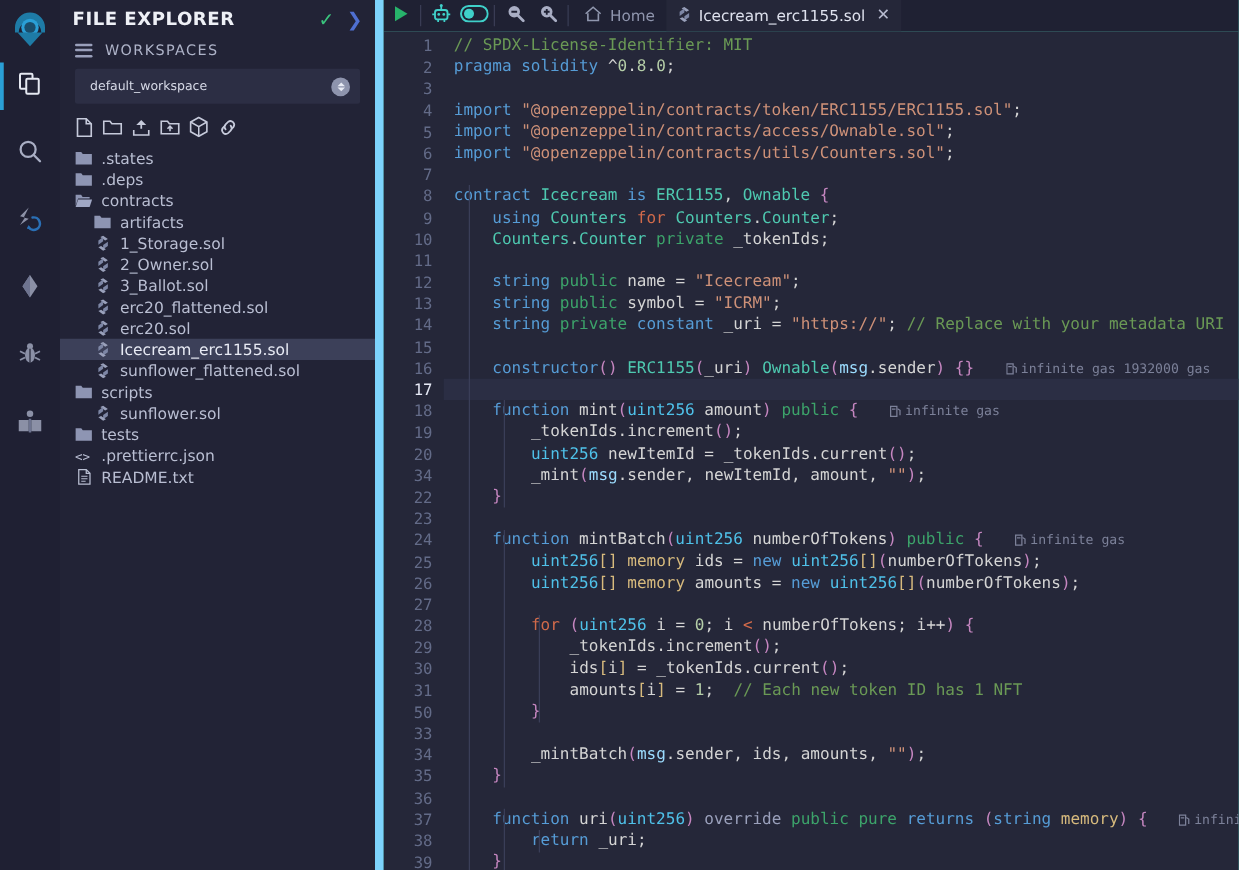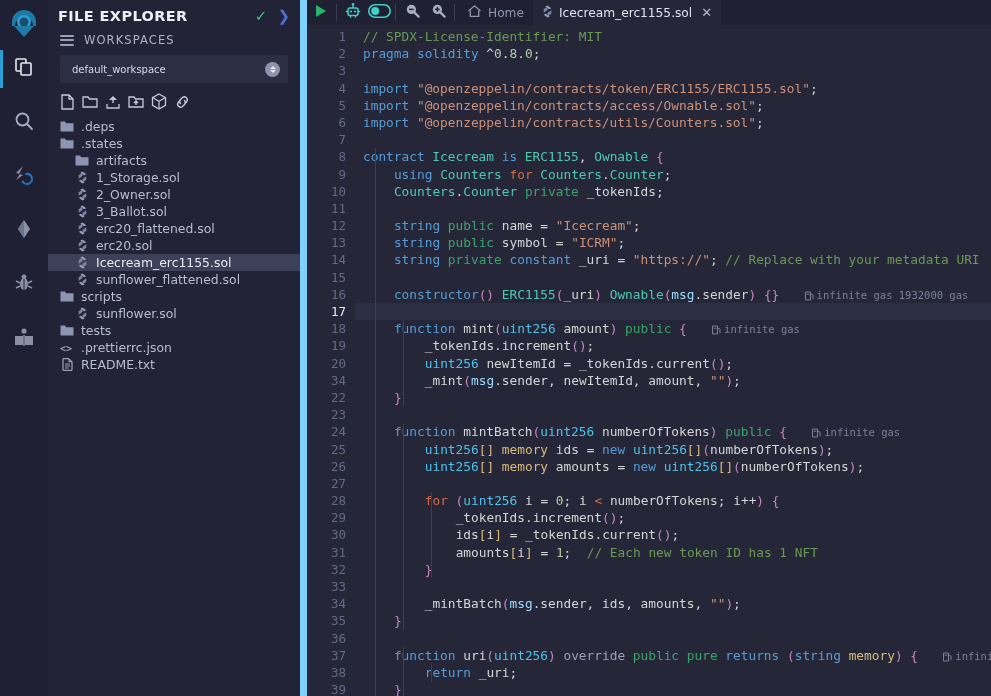--- a/index.html
+++ b/index.html
@@ -265,29 +265,38 @@
       </span>
     </div>
 
     <div class="tree" id="tree">
         <div class="node ind1">
           <span class="ic">
             <svg width="14" height="13" viewBox="0 0 14 13">
               <path d="M0.5 1.5 h4.5 l1.2 1.7 h7.3 v8.3 h-13 z" fill="#8e95b3"></path>
             </svg>
           </span>
-          <span class="nm">.deps</span>
+          <span class="nm">.states</span>
         </div>
         <div class="node ind1">
           <span class="ic">
             <svg width="14" height="13" viewBox="0 0 14 13">
               <path d="M0.5 1.5 h4.5 l1.2 1.7 h7.3 v8.3 h-13 z" fill="#8e95b3"></path>
             </svg>
           </span>
-          <span class="nm">.states</span>
+          <span class="nm">.deps</span>
+        </div>
+        <div class="node ind1">
+          <span class="ic">
+            <svg width="14" height="13" viewBox="0 0 14 13">
+              <path d="M0.5 1.8 h4.4 l1.2 1.7 h5.6 v1.3 h-9.2 l-2 6 z" fill="#8e95b3"></path>
+              <path d="M2.5 5.5 h11.2 l-2 6 h-11.2 z" fill="#a0a7c4"></path>
+            </svg>
+          </span>
+          <span class="nm">contracts</span>
         </div>
         <div class="node ind2">
           <span class="ic">
             <svg width="14" height="13" viewBox="0 0 14 13">
               <path d="M0.5 1.5 h4.5 l1.2 1.7 h7.3 v8.3 h-13 z" fill="#8e95b3"></path>
             </svg>
           </span>
           <span class="nm">artifacts</span>
         </div>
         <div class="node ind2">
@@ -525,21 +534,21 @@
           <div>22</div>
           <div>23</div>
           <div>24</div>
           <div>25</div>
           <div>26</div>
           <div>27</div>
           <div>28</div>
           <div>29</div>
           <div>30</div>
           <div>31</div>
-          <div>32</div>
+          <div>50</div>
           <div>33</div>
           <div>34</div>
           <div>35</div>
           <div>36</div>
           <div>37</div>
           <div>38</div>
           <div>39</div>
         </div>
       <div class="code" id="code"><div class="ln"><span class="cm">// SPDX-License-Identifier: MIT</span></div><div class="ln"><span class="kw">pragma</span><span class="pl"> </span><span class="kw">solidity</span><span class="pl"> </span><span class="pl">^</span><span class="num">0</span><span class="pl">.</span><span class="num">8</span><span class="pl">.</span><span class="num">0</span><span class="pl">;</span></div><div class="ln">&nbsp;</div><div class="ln"><span class="kw">import</span><span class="pl"> </span><span class="st">"@openzeppelin/contracts/token/ERC1155/ERC1155.sol"</span><span class="pl">;</span></div><div class="ln"><span class="kw">import</span><span class="pl"> </span><span class="st">"@openzeppelin/contracts/access/Ownable.sol"</span><span class="pl">;</span></div><div class="ln"><span class="kw">import</span><span class="pl"> </span><span class="st">"@openzeppelin/contracts/utils/Counters.sol"</span><span class="pl">;</span></div><div class="ln">&nbsp;</div><div class="ln"><span class="kw">contract</span><span class="pl"> </span><span class="kw2">Icecream</span><span class="pl"> </span><span class="kw">is</span><span class="pl"> </span><span class="kw2">ERC1155</span><span class="pl">,</span><span class="pl"> </span><span class="kw2">Ownable</span><span class="pl"> </span><span class="op">{</span></div><div class="ln"><span class="pl"> </span><span class="pl"> </span><span class="pl"> </span><span class="pl"> </span><span class="kw">using</span><span class="pl"> </span><span class="kw2">Counters</span><span class="pl"> </span><span class="ctl">for</span><span class="pl"> </span><span class="kw2">Counters</span><span class="pl">.</span><span class="kw2">Counter</span><span class="pl">;</span></div><div class="ln"><span class="pl"> </span><span class="pl"> </span><span class="pl"> </span><span class="pl"> </span><span class="kw2">Counters</span><span class="pl">.</span><span class="kw2">Counter</span><span class="pl"> </span><span class="mod">private</span><span class="pl"> </span><span class="pl">_tokenIds</span><span class="pl">;</span></div><div class="ln">&nbsp;</div><div class="ln"><span class="pl"> </span><span class="pl"> </span><span class="pl"> </span><span class="pl"> </span><span class="kw">string</span><span class="pl"> </span><span class="mod">public</span><span class="pl"> </span><span class="pl">name</span><span class="pl"> </span><span class="pl">=</span><span class="pl"> </span><span class="st">"Icecream"</span><span class="pl">;</span></div><div class="ln"><span class="pl"> </span><span class="pl"> </span><span class="pl"> </span><span class="pl"> </span><span class="kw">string</span><span class="pl"> </span><span class="mod">public</span><span class="pl"> </span><span class="pl">symbol</span><span class="pl"> </span><span class="pl">=</span><span class="pl"> </span><span class="st">"ICRM"</span><span class="pl">;</span></div><div class="ln"><span class="pl"> </span><span class="pl"> </span><span class="pl"> </span><span class="pl"> </span><span class="kw">string</span><span class="pl"> </span><span class="mod">private</span><span class="pl"> </span><span class="kw">constant</span><span class="pl"> </span><span class="pl">_uri</span><span class="pl"> </span><span class="pl">=</span><span class="pl"> </span><span class="st">"https://"</span><span class="pl">;</span><span class="pl"> </span><span class="cm">// Replace with your metadata URI</span></div><div class="ln">&nbsp;</div><div class="ln"><span class="pl"> </span><span class="pl"> </span><span class="pl"> </span><span class="pl"> </span><span class="kw">constructor</span><span class="op">(</span><span class="op">)</span><span class="pl"> </span><span class="kw2">ERC1155</span><span class="op">(</span><span class="pl">_uri</span><span class="op">)</span><span class="pl"> </span><span class="kw2">Ownable</span><span class="op">(</span><span class="var">msg</span><span class="pl">.</span><span class="pl">sender</span><span class="op">)</span><span class="pl"> </span><span class="op">{</span><span class="op">}</span><span class="gas">    <span class="pump"><svg width="9" height="10" viewBox="0 0 9 10">
                   <path d="M0.5 1 h5 v8 h-5 z" fill="none" stroke="#7c8199" stroke-width="1"></path>

